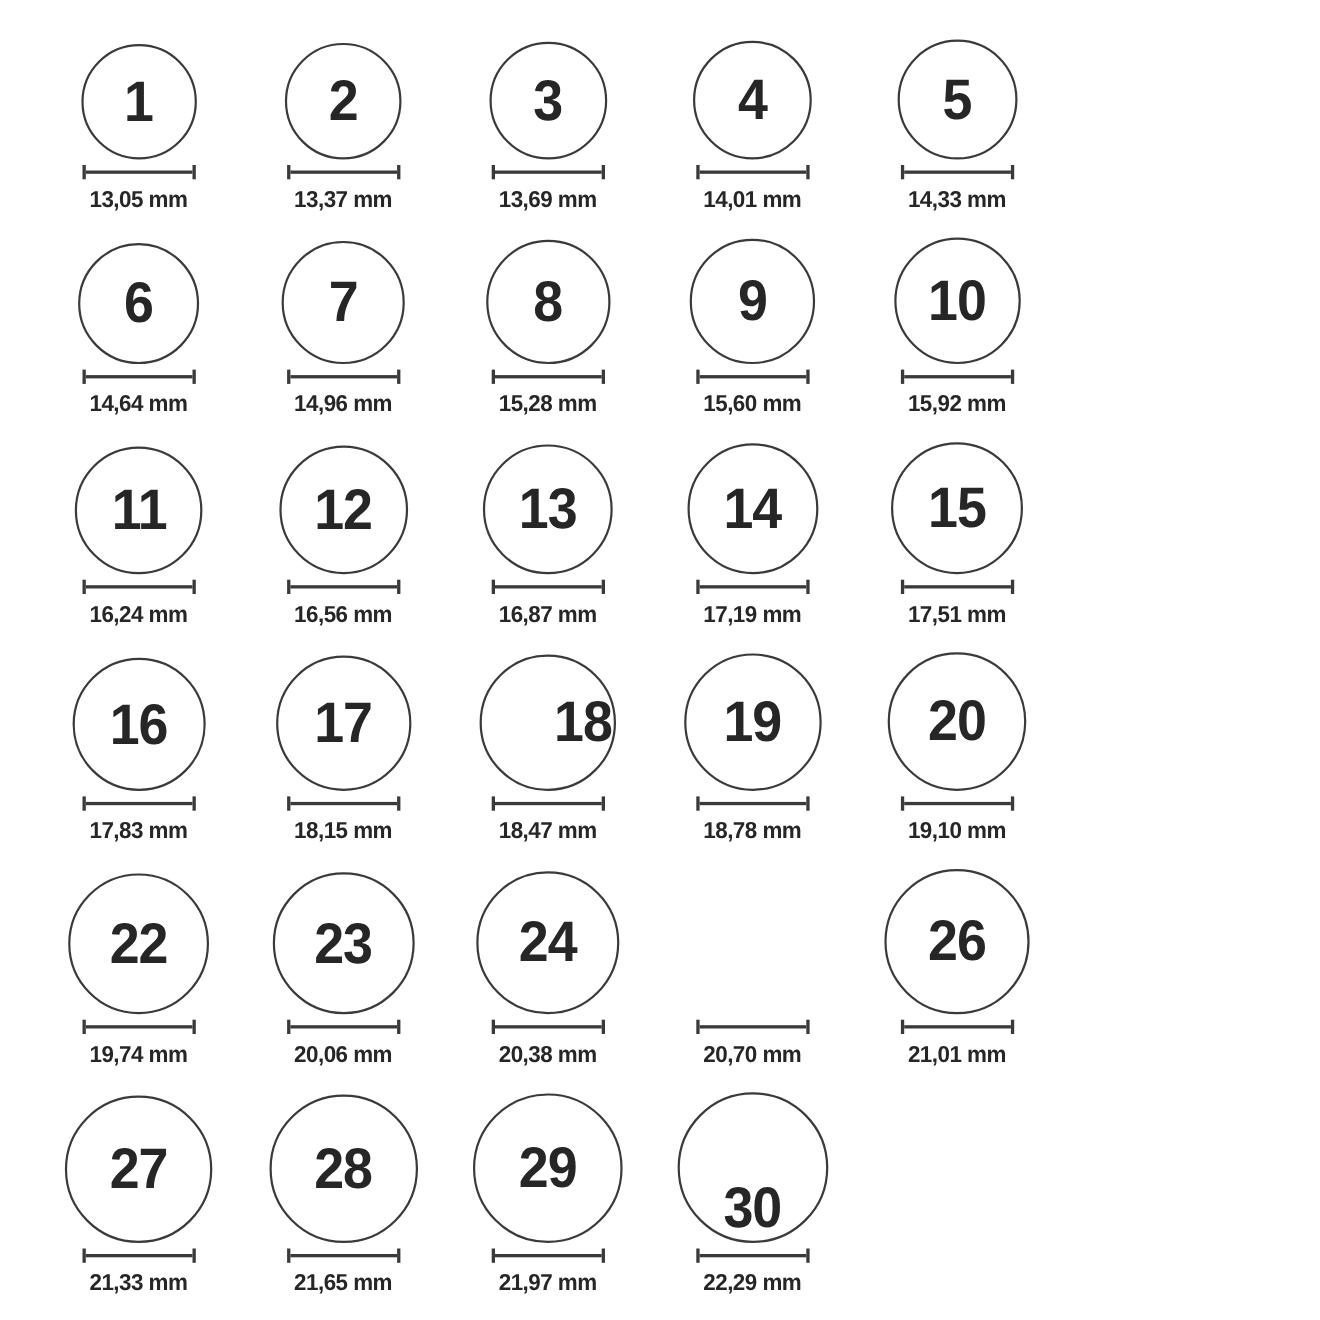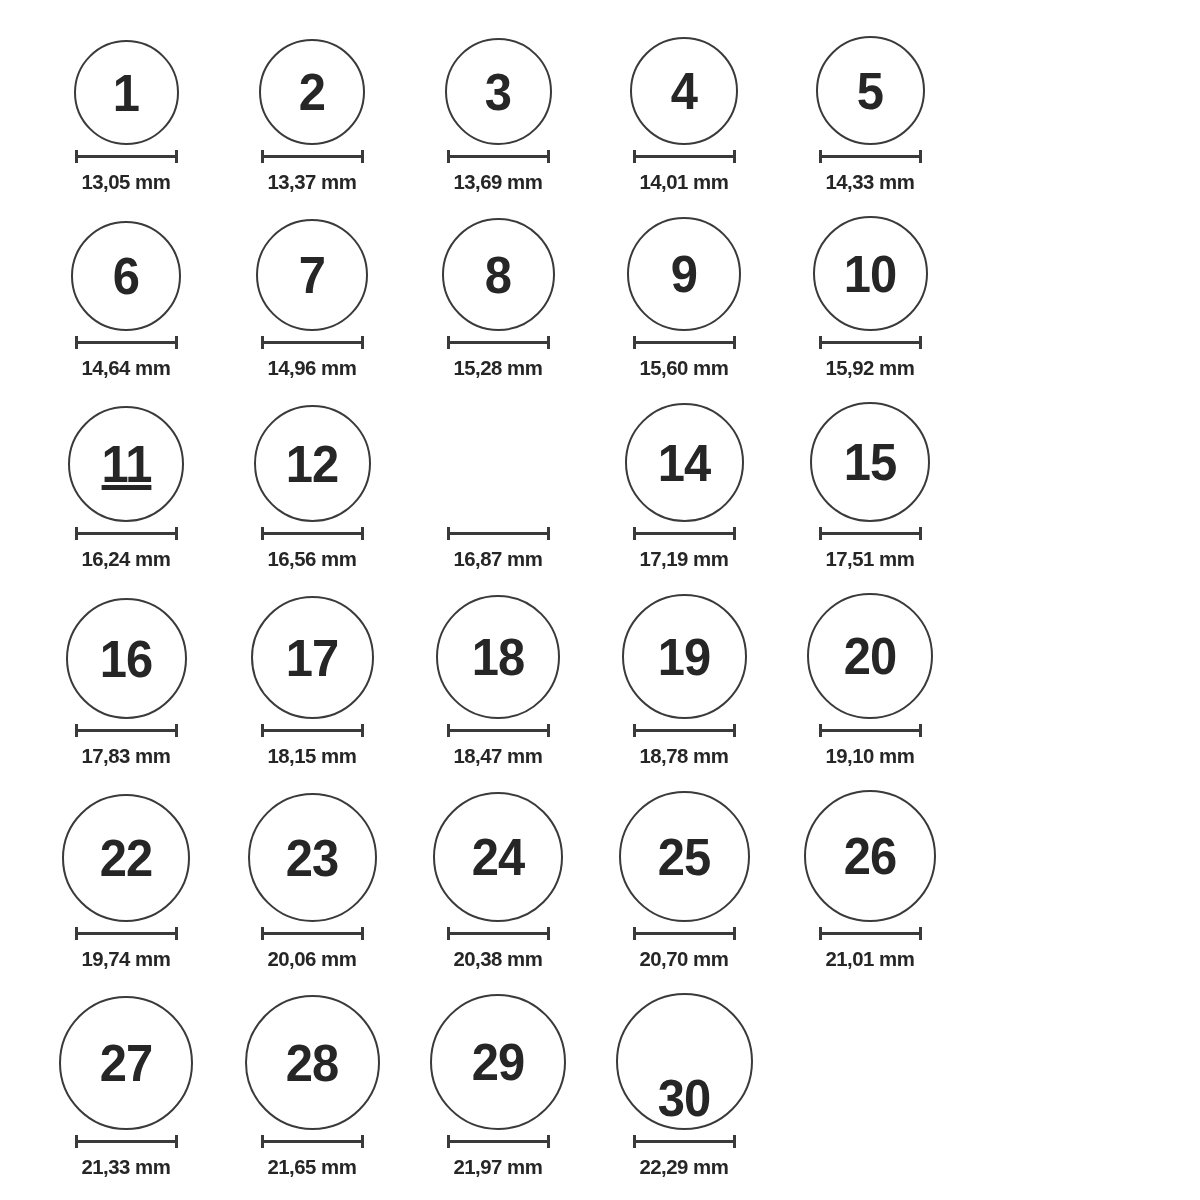--- a/index.html
+++ b/index.html
@@ -186,21 +186,21 @@
     </div>
     <div class="measure">
       <span class="tick"></span>
       <span class="bar"></span>
       <span class="tick"></span>
     </div>
     <div class="label">15,92 mm</div>
   </div>
 
   <div class="cell">
-    <div class="circle" style="width: 116px; height: 116px; text-decoration: underline;">
+    <div class="circle" style="width: 116px; height: 116px;">
       <span class="num">11</span>
     </div>
     <div class="measure">
       <span class="tick"></span>
       <span class="bar"></span>
       <span class="tick"></span>
     </div>
     <div class="label">16,24 mm</div>
   </div>
 
@@ -210,20 +210,23 @@
     </div>
     <div class="measure">
       <span class="tick"></span>
       <span class="bar"></span>
       <span class="tick"></span>
     </div>
     <div class="label">16,56 mm</div>
   </div>
 
   <div class="cell">
+    <div class="circle" style="width: 118px; height: 118px;">
+      <span class="num">13</span>
+    </div>
     <div class="measure">
       <span class="tick"></span>
       <span class="bar"></span>
       <span class="tick"></span>
     </div>
     <div class="label">16,87 mm</div>
   </div>
 
   <div class="cell">
     <div class="circle" style="width: 119px; height: 119px;">
@@ -267,21 +270,21 @@
     </div>
     <div class="measure">
       <span class="tick"></span>
       <span class="bar"></span>
       <span class="tick"></span>
     </div>
     <div class="label">18,15 mm</div>
   </div>
 
   <div class="cell">
-    <div class="circle" style="width: 124px; height: 124px;">
+    <div class="circle" style="width: 124px; height: 124px; justify-content: flex-end;">
       <span class="num">18</span>
     </div>
     <div class="measure">
       <span class="tick"></span>
       <span class="bar"></span>
       <span class="tick"></span>
     </div>
     <div class="label">18,47 mm</div>
   </div>
 
@@ -340,23 +343,20 @@
     </div>
     <div class="measure">
       <span class="tick"></span>
       <span class="bar"></span>
       <span class="tick"></span>
     </div>
     <div class="label">20,38 mm</div>
   </div>
 
   <div class="cell">
-    <div class="circle" style="width: 131px; height: 131px;">
-      <span class="num">25</span>
-    </div>
     <div class="measure">
       <span class="tick"></span>
       <span class="bar"></span>
       <span class="tick"></span>
     </div>
     <div class="label">20,70 mm</div>
   </div>
 
   <div class="cell">
     <div class="circle" style="width: 132px; height: 132px;">

